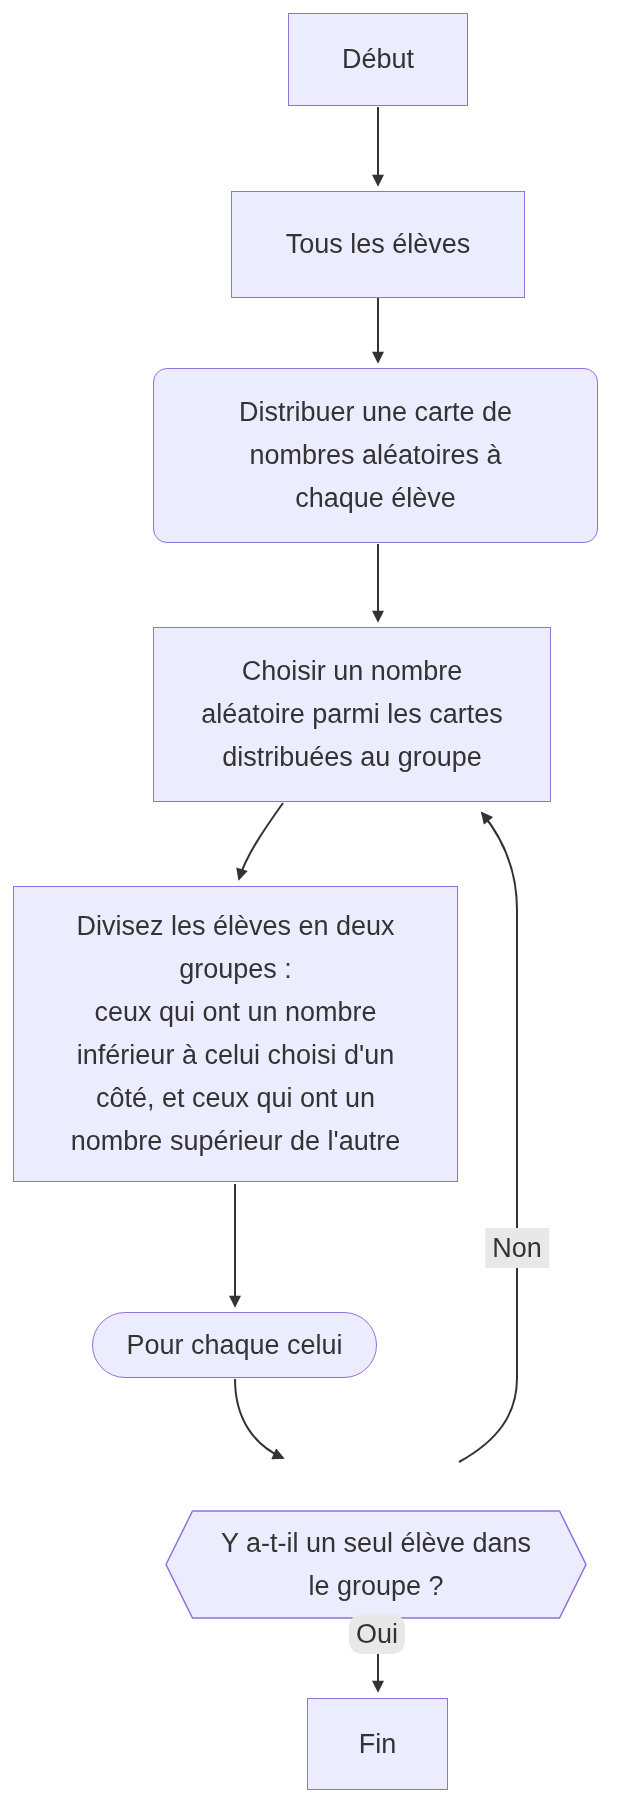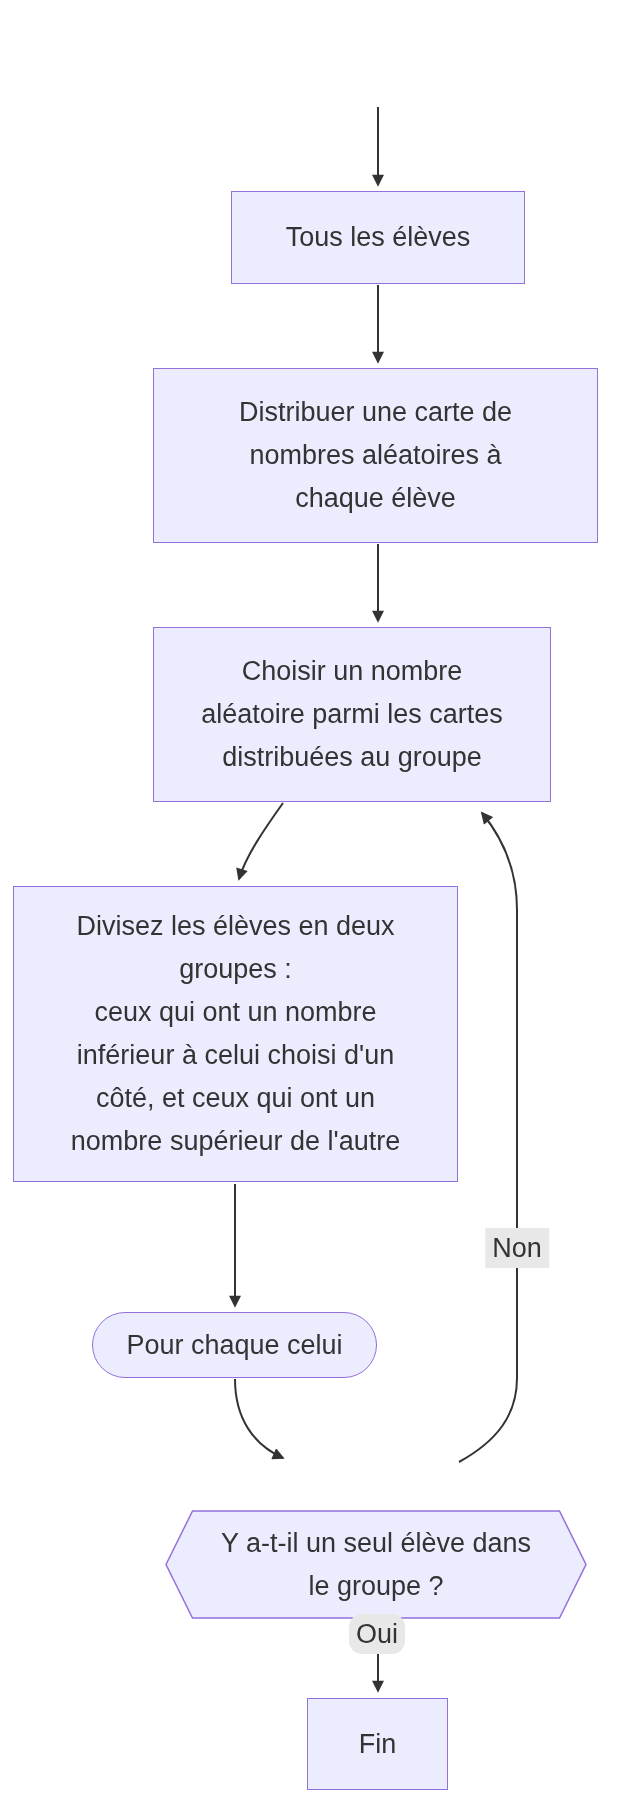--- a/index.html
+++ b/index.html
@@ -21,22 +21,22 @@
     box-sizing:border-box;
   }
   .rect    { background:#ECECFF; border:1.5px solid #9370DB; }
   .stadium { background:#ECECFF; border:1.5px solid #9370DB; border-radius:33px; }
   .hex     { background:transparent; border:none;margin-top:47px; }
   .hex svg { position:absolute; left:0; top:0; width:100%; height:100%; }
   .hex .hex-label { position:relative; }
 
   
   .n-debut    { left:288px; top:13px;   width:180px; height:93px;  }
-  .n-tous     { left:231px; top:191px;  width:294px; height:93px;  }
-  .n-distrib  { left:153px; top:368px;  width:445px; height:175px; }
+  .n-tous     { left:231px; top:191px;  width:294px; height:107px;  }
+  .n-distrib  { left:153px; top:368px;  width:445px; height:175px;border-radius:14px; }
   .n-choisir  { left:153px; top:627px;  width:398px; height:175px; }
   .n-divisez  { left:13px;  top:886px;  width:445px; height:296px; }
   .n-pour     { left:92px;  top:1312px; width:285px; height:66px;  }
   .n-decision { left:165px; top:1463px; width:422px; height:109px; }
   .n-fin      { left:307px; top:1698px; width:141px; height:92px;  }
 
   .edge-label {
     position:absolute;
     transform:translate(-50%,-50%);
     background:#e8e8e8;
@@ -60,20 +60,21 @@
     <path d="M378,107 L378,185" fill="none" stroke="#333333" stroke-width="2" marker-end="url(#arrow)"></path>
     <path d="M378,285 L378,362" fill="none" stroke="#333333" stroke-width="2" marker-end="url(#arrow)"></path>
     <path d="M378,544 L378,621" fill="none" stroke="#333333" stroke-width="2" marker-end="url(#arrow)"></path>
     <path d="M283,803 C263,831 246,856 239,879" fill="none" stroke="#333333" stroke-width="2" marker-end="url(#arrow)"></path>
     <path d="M235,1184 L235,1306" fill="none" stroke="#333333" stroke-width="2" marker-end="url(#arrow)"></path>
     <path d="M235,1379 C235,1419 254,1445 283,1458" fill="none" stroke="#333333" stroke-width="2" marker-end="url(#arrow)"></path>
     <path d="M459,1462 C497,1441 517,1415 517,1378 L517,910 C517,868 501,836 482,813" fill="none" stroke="#333333" stroke-width="2" marker-end="url(#arrow)"></path>
     <path d="M378,1573 L378,1691" fill="none" stroke="#333333" stroke-width="2" marker-end="url(#arrow)"></path>
   </svg>
 
+  <div class="node rect n-debut">Début</div>
 
   <div class="node rect n-tous">Tous les élèves</div>
 
   <div class="node rect n-distrib">Distribuer une carte de
 nombres aléatoires à
 chaque élève</div>
 
   <div class="node rect n-choisir">Choisir un nombre
 aléatoire parmi les cartes
 distribuées au groupe</div>

